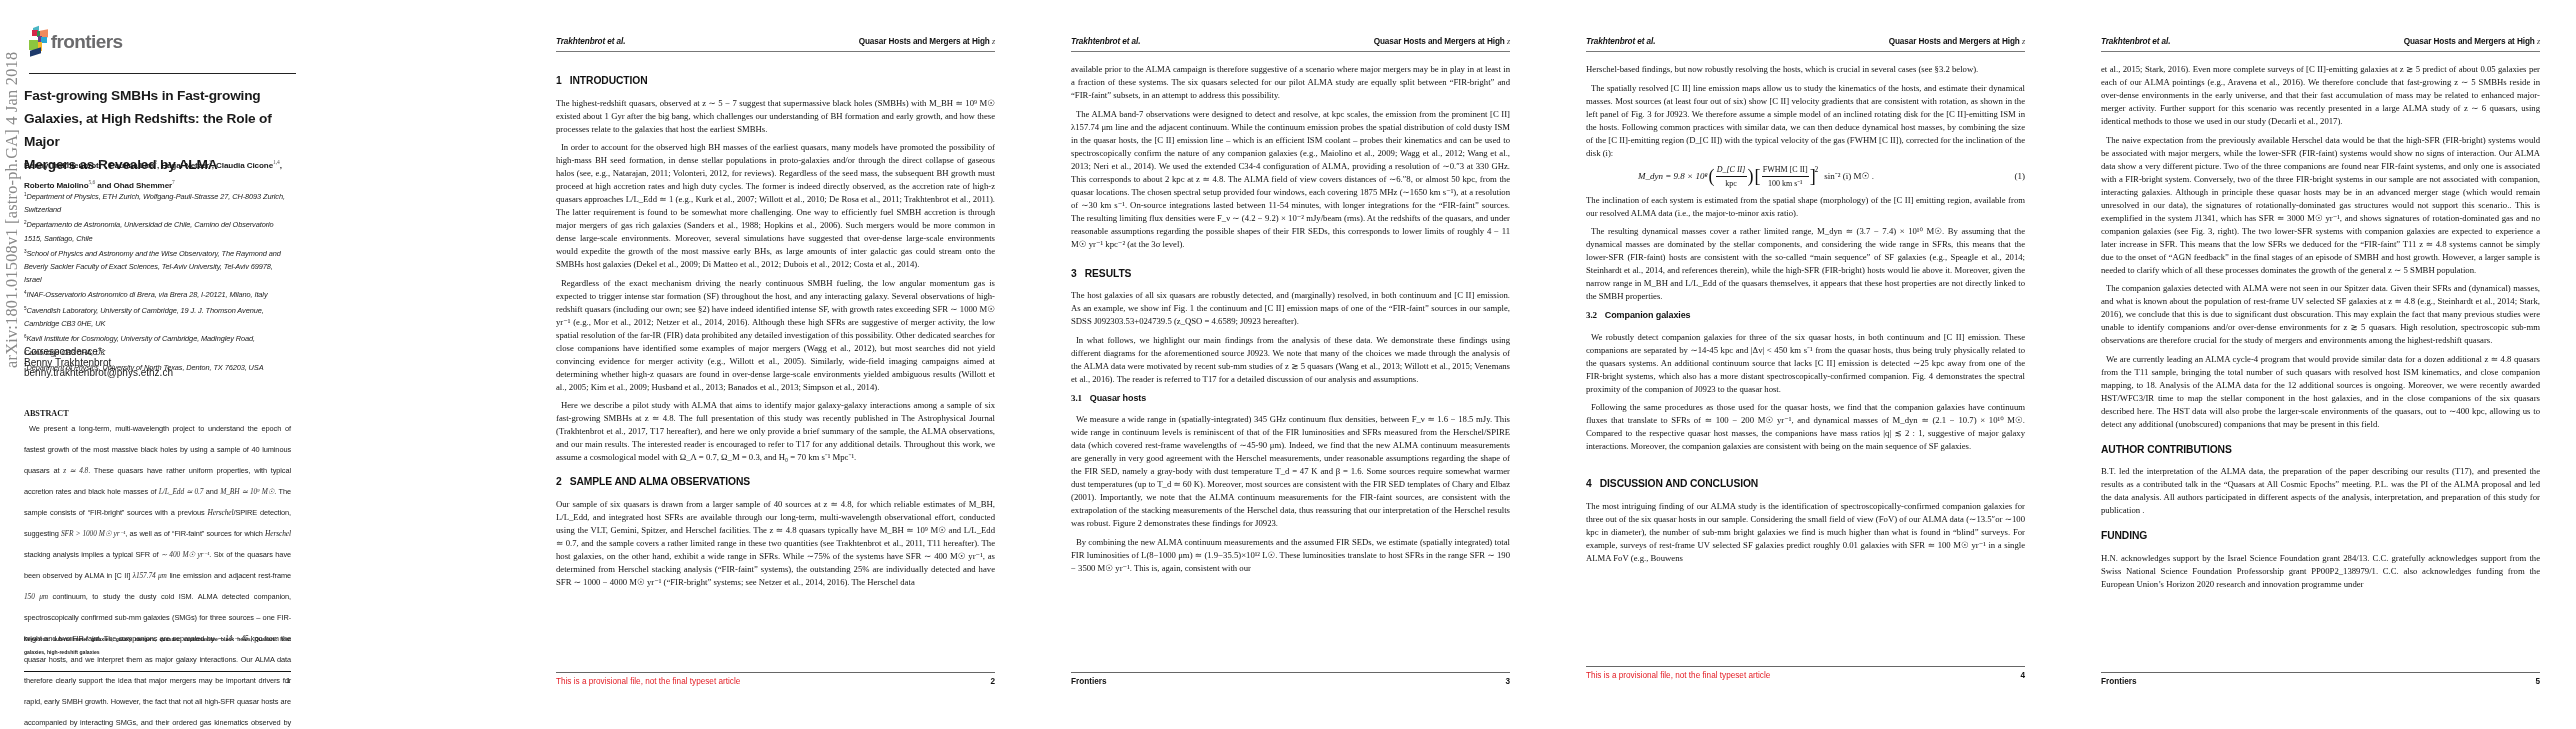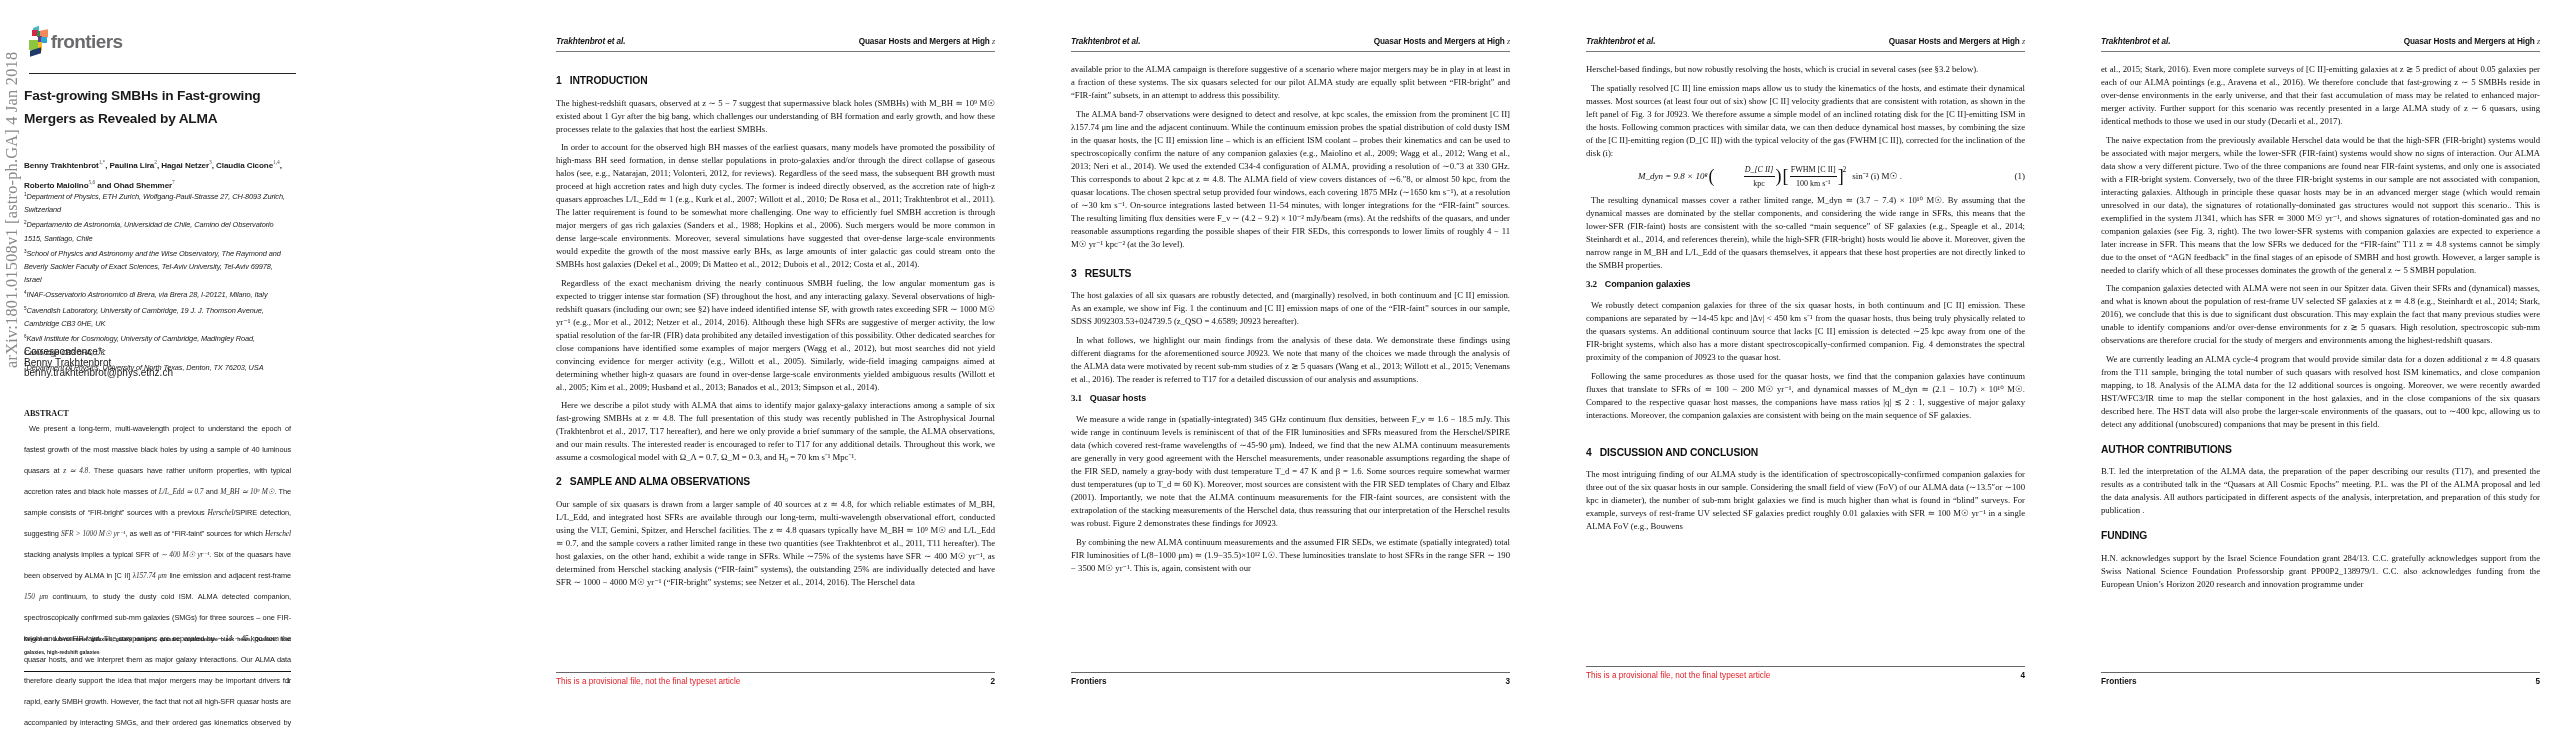--- a/index.html
+++ b/index.html
@@ -89,20 +89,21 @@
         <span style="left:0px;top:14.6px;width:8.5px;height:9.7px;background:#8cc63f;"></span>
         <span style="left:8.5px;top:16px;width:4.9px;height:9px;background:#f6b82b;"></span>
         <span style="left:1.2px;top:23px;width:11px;height:5.5px;background:#1e3a6b;transform:skewY(-18deg);"></span>
       </div>
       <span class="logo-text">frontiers</span>
     </div>
     <div class="p1-rule"></div>
 
     <div class="p1-title">
       <div>Fast-growing SMBHs in Fast-growing</div>
+      <div>Galaxies, at High Redshifts: the Role of Major</div>
       <div>Mergers as Revealed by ALMA</div>
     </div>
 
     <div class="p1-authors">
       <div>
         <span>Benny Trakhtenbrot</span><sup>1,*</sup>,
         <span>Paulina Lira</span><sup>2</sup>,
         <span>Hagai Netzer</span><sup>3</sup>,
         <span>Claudia Cicone</span><sup>1,4</sup>,
       </div>
@@ -188,36 +189,37 @@
       <span class="left">Trakhtenbrot et al.</span>
       <span><span>Quasar Hosts and Mergers at High</span> <span class="z">z</span></span>
     </div>
     <div class="col body-text">
       <p>Herschel-based findings, but now robustly resolving the hosts, which is crucial in several cases (see §3.2 below).</p>
       <p class="ind" style="margin-bottom:1.2px">The spatially resolved [C II] line emission maps allow us to study the kinematics of the hosts, and estimate their dynamical masses. Most sources (at least four out of six) show [C II] velocity gradients that are consistent with rotation, as shown in the left panel of Fig. 3 for J0923. We therefore assume a simple model of an inclined rotating disk for the [C II]-emitting ISM in the hosts. Following common practices with similar data, we can then deduce dynamical host masses, by combining the size of the [C II]-emitting region (D_[C II]) with the typical velocity of the gas (FWHM [C II]), corrected for the inclination of the disk (i):</p>
       <div class="eq">
         <span style="display:flex;align-items:center;gap:1px;">
           <span class="m">M_dyn = 9.8 × 10⁸</span>
           <span style="font-size:18px;font-weight:lighter;">(</span>
-          <span style="display:inline-flex;flex-direction:column;align-items:center;font-size:8px;margin-left:28px;">
+          <span style="display:inline-flex;flex-direction:column;align-items:center;font-size:8px;">
             <span class="m" style="border-bottom:0.6px solid #111;padding:0 1.2px;">D_[C II]</span>
             <span>kpc</span>
           </span>
           <span style="font-size:18px;font-weight:lighter;">)</span>
           <span style="font-size:18px;font-weight:lighter;">[</span>
           <span style="display:inline-flex;flex-direction:column;align-items:center;font-size:8px;">
             <span style="border-bottom:0.6px solid #111;padding:0 1.2px;">FWHM [C II]</span>
             <span>100 km s⁻¹</span>
           </span>
           <span style="font-size:18px;font-weight:lighter;">]</span>
             <sup style="margin-left:-2.4px;align-self:flex-start;">2</sup>
           <span style="margin-left:5px;">sin⁻² (i)  M☉ .</span>
         </span>
         <span>(1)</span>
       </div>
+      <p>The inclination of each system is estimated from the spatial shape (morphology) of the [C II] emitting region, available from our resolved ALMA data (i.e., the major-to-minor axis ratio).</p>
       <p class="ind">The resulting dynamical masses cover a rather limited range, M_dyn ≃ (3.7 − 7.4) × 10¹⁰ M☉. By assuming that the dynamical masses are dominated by the stellar components, and considering the wide range in SFRs, this means that the lower-SFR (FIR-faint) hosts are consistent with the so-called “main sequence” of SF galaxies (e.g., Speagle et al., 2014; Steinhardt et al., 2014, and references therein), while the high-SFR (FIR-bright) hosts would lie above it. Moreover, given the narrow range in M_BH and L/L_Edd of the quasars themselves, it appears that these host properties are not directly linked to the SMBH properties.</p>
       <div class="h2"><span class="n">3.2</span> <span>Companion galaxies</span></div>
       <p class="ind">We robustly detect companion galaxies for three of the six quasar hosts, in both continuum and [C II] emission. These companions are separated by ∼14-45 kpc and |Δv| &lt; 450 km s⁻¹ from the quasar hosts, thus being truly physically related to the quasars systems. An additional continuum source that lacks [C II] emission is detected ∼25 kpc away from one of the FIR-bright systems, which also has a more distant spectroscopically-confirmed companion. Fig. 4 demonstrates the spectral proximity of the companion of J0923 to the quasar host.</p>
       <p class="ind">Following the same procedures as those used for the quasar hosts, we find that the companion galaxies have continuum fluxes that translate to SFRs of ≃ 100 − 200 M☉ yr⁻¹, and dynamical masses of M_dyn ≃ (2.1 − 10.7) × 10¹⁰ M☉. Compared to the respective quasar host masses, the companions have mass ratios |q| ≲ 2 : 1, suggestive of major galaxy interactions. Moreover, the companion galaxies are consistent with being on the main sequence of SF galaxies.</p>
       <div class="h1" style="margin-top:24px"><span class="n">4</span> <span>DISCUSSION AND CONCLUSION</span></div>
       <p>The most intriguing finding of our ALMA study is the identification of spectroscopically-confirmed companion galaxies for three out of the six quasar hosts in our sample. Considering the small field of view (FoV) of our ALMA data (∼13.5″or ∼100 kpc in diameter), the number of sub-mm bright galaxies we find is much higher than what is found in “blind” surveys. For example, surveys of rest-frame UV selected SF galaxies predict roughly 0.01 galaxies with SFR ≃ 100 M☉ yr⁻¹ in a single ALMA FoV (e.g., Bouwens</p>
     </div>
     <div class="run-foot" style="top:666px">
       <span class="prov">This is a provisional file, not the final typeset article</span>
       <span class="num">4</span>

